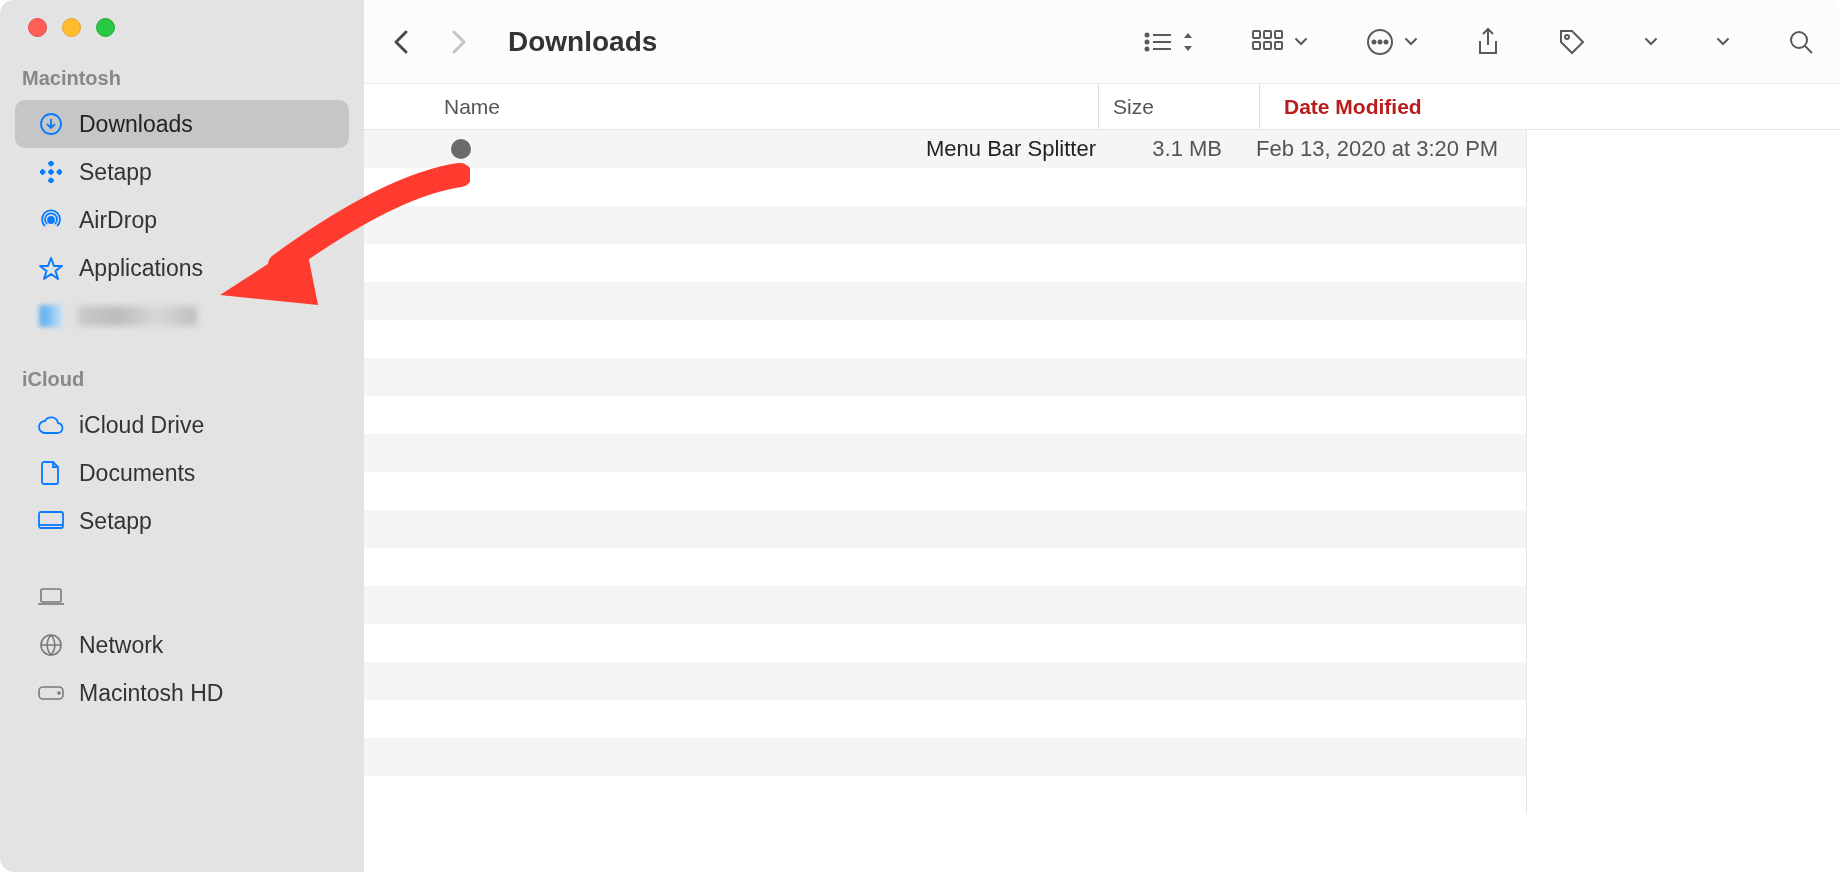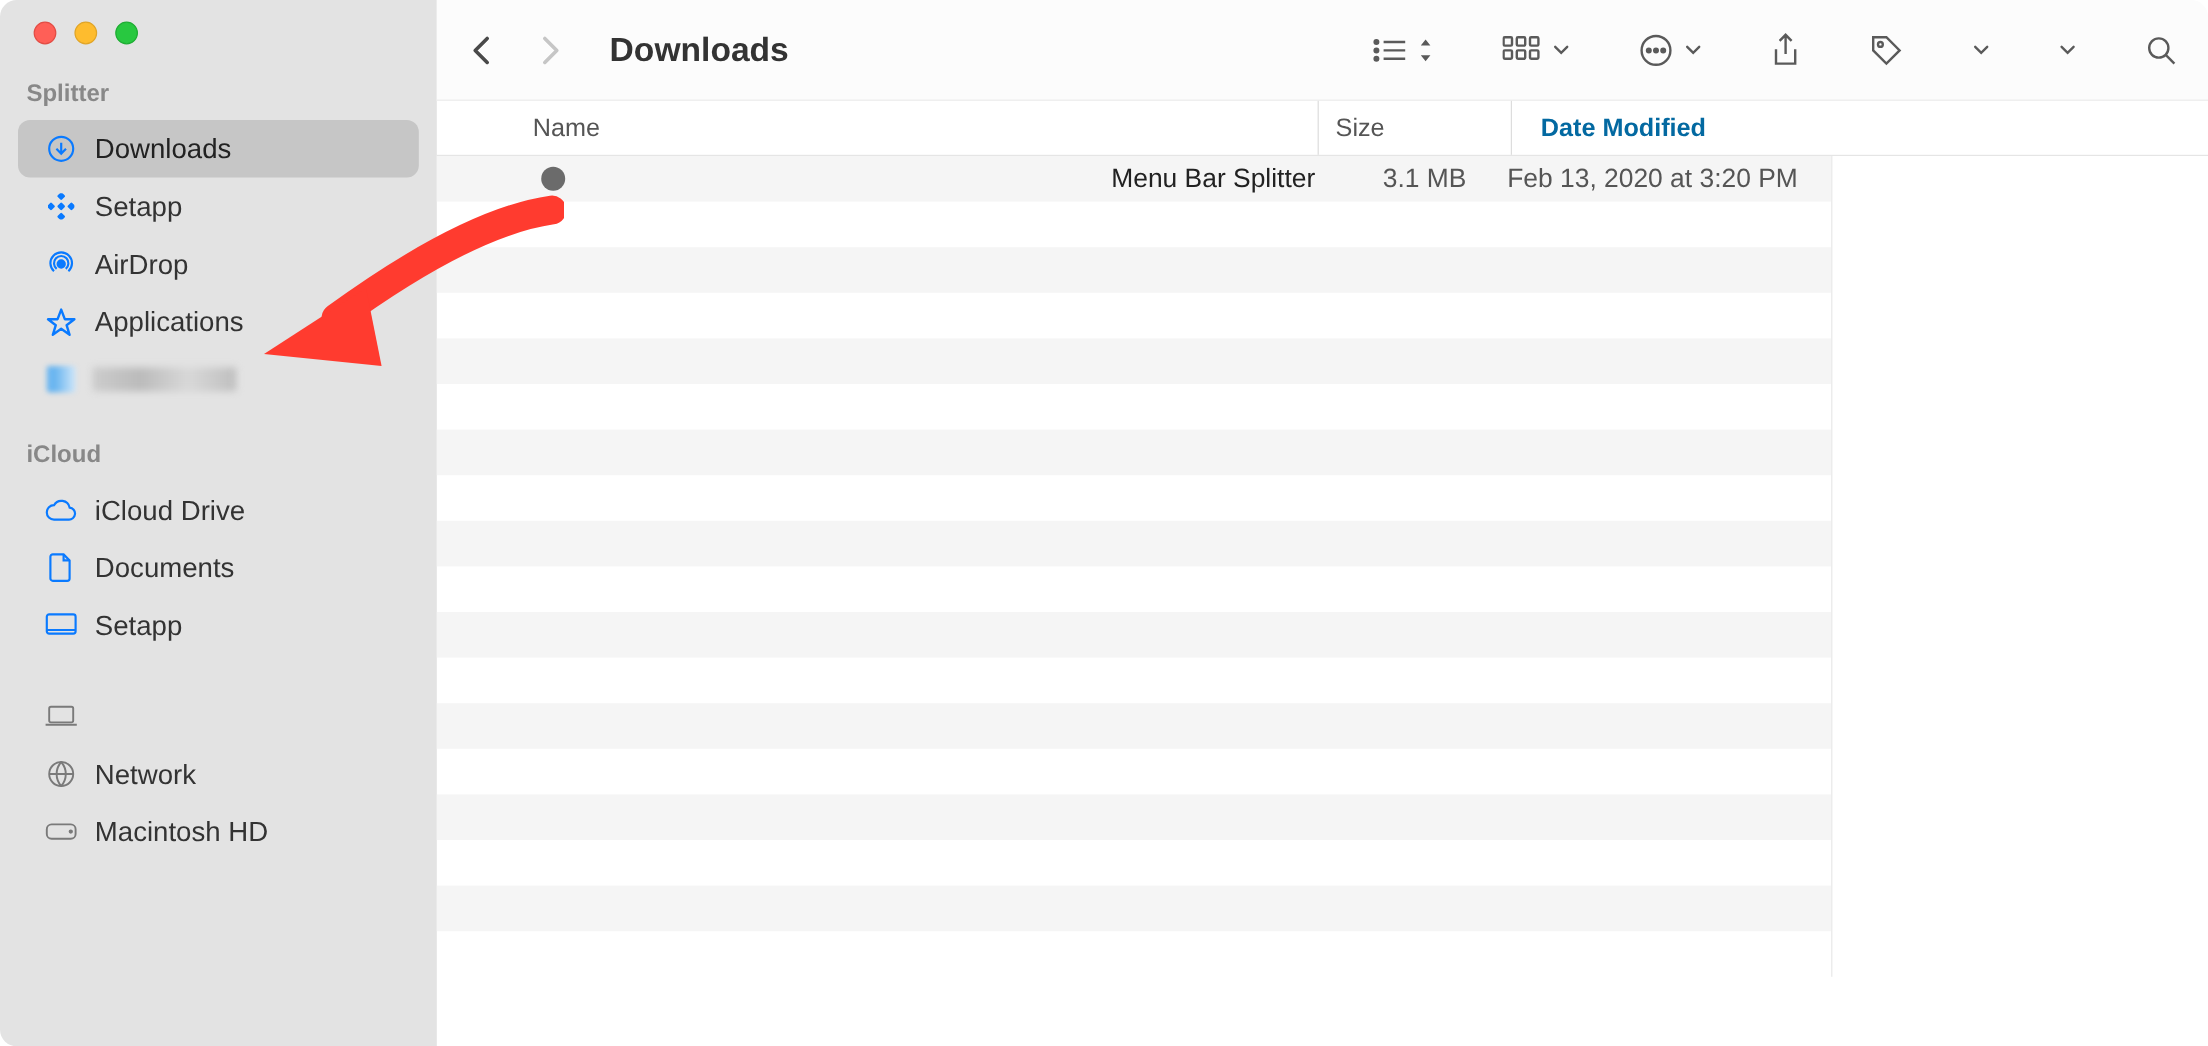--- a/index.html
+++ b/index.html
@@ -29,21 +29,21 @@
   .title { font-size:28px; font-weight:700; color:#333; margin-left:36px; }
   .toolbar-right { margin-left:auto; display:flex; align-items:center; gap:58px; color:#5f5f5f; }
   .tool-cluster { display:flex; align-items:center; gap:10px; }
 
   
   .col-header { display:flex; height:46px; align-items:center; border-bottom:1px solid #e5e5e5; font-size:21px; color:#555; }
   .col-header .spacer { width:48px; }
   .col-name { flex:0 0 686px; padding-left:32px; }
   .col-sep { border-left:1px solid #ddd; align-self:stretch; }
   .col-size { flex:0 0 160px; padding-left:14px; }
-  .col-date { flex:1; padding-left:24px; font-weight:700; color:#0369a1; }
+  .col-date { flex:1; padding-left:24px; font-weight:700; color:#b91c1c; }
 
   
   .file-area { display:flex; }
   .file-area .left { width:1162px; }
   .rows { }
   .row { height:38px; display:flex; align-items:center; font-size:22px; color:#222; }
   .row.stripe { background:#F5F5F5; }
   .row.empty { }
   .row .dis { width:48px; display:flex; justify-content:flex-end; padding-right:6px; color:#888; }
   .row .ico { width:34px; display:flex; align-items:center; justify-content:center; }
@@ -64,21 +64,21 @@
 </head>
 <body>
 
 <div class="sidebar">
   <div class="traffic">
     <div class="dot red"></div>
     <div class="dot yellow"></div>
     <div class="dot green"></div>
   </div>
 
-  <div class="section-label">Splitter</div>
+  <div class="section-label">Macintosh</div>
 
   <div class="sidebar-item selected">
     <span class="icon-wrap">
       <svg width="24" height="24" viewBox="0 0 24 24" fill="none" stroke="#0A7AFF" stroke-width="1.8">
         <circle cx="12" cy="12" r="10"></circle>
           <path d="M12 7v8M8 12l4 4 4-4"></path>
       </svg>
     </span>
     <span>Downloads</span>
   </div>

